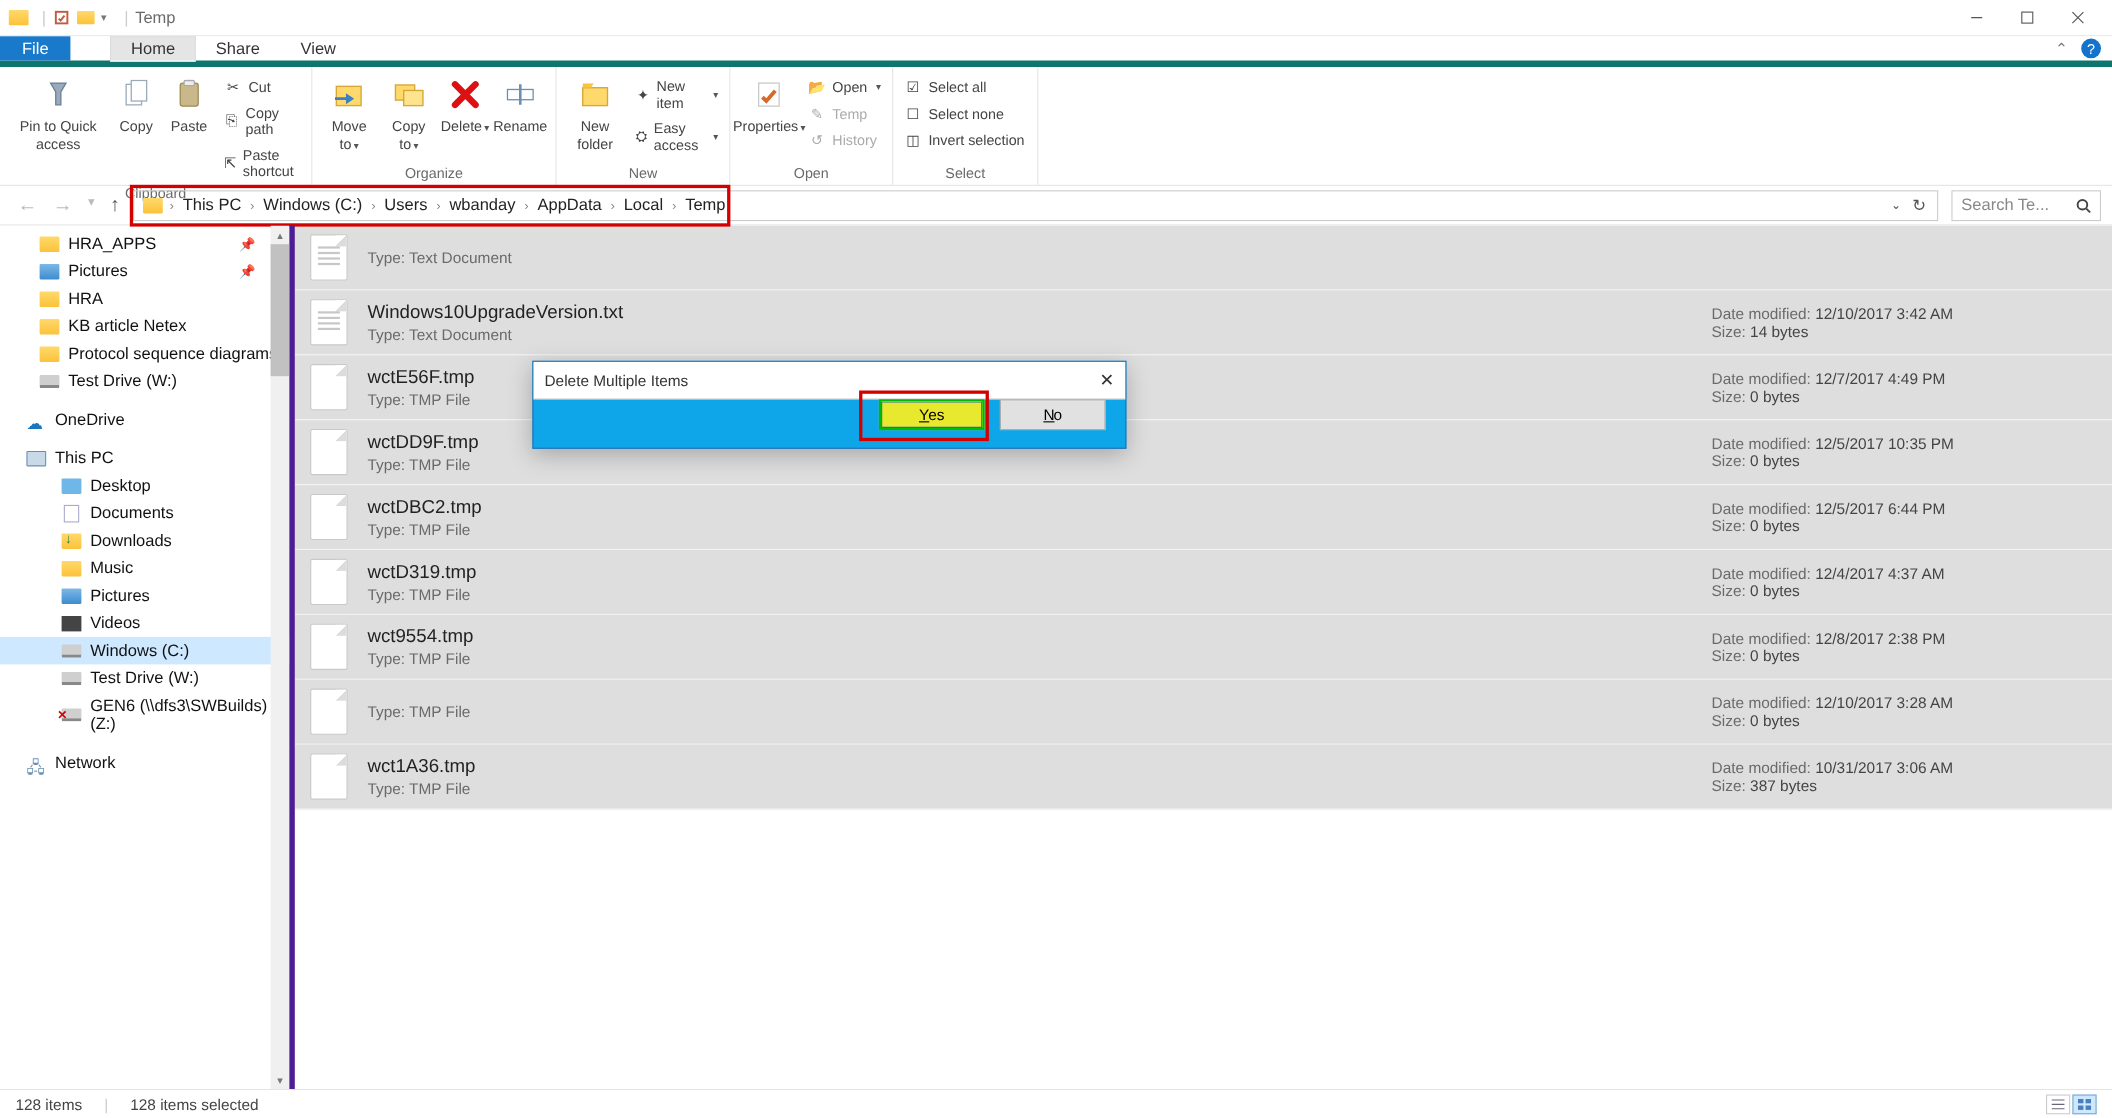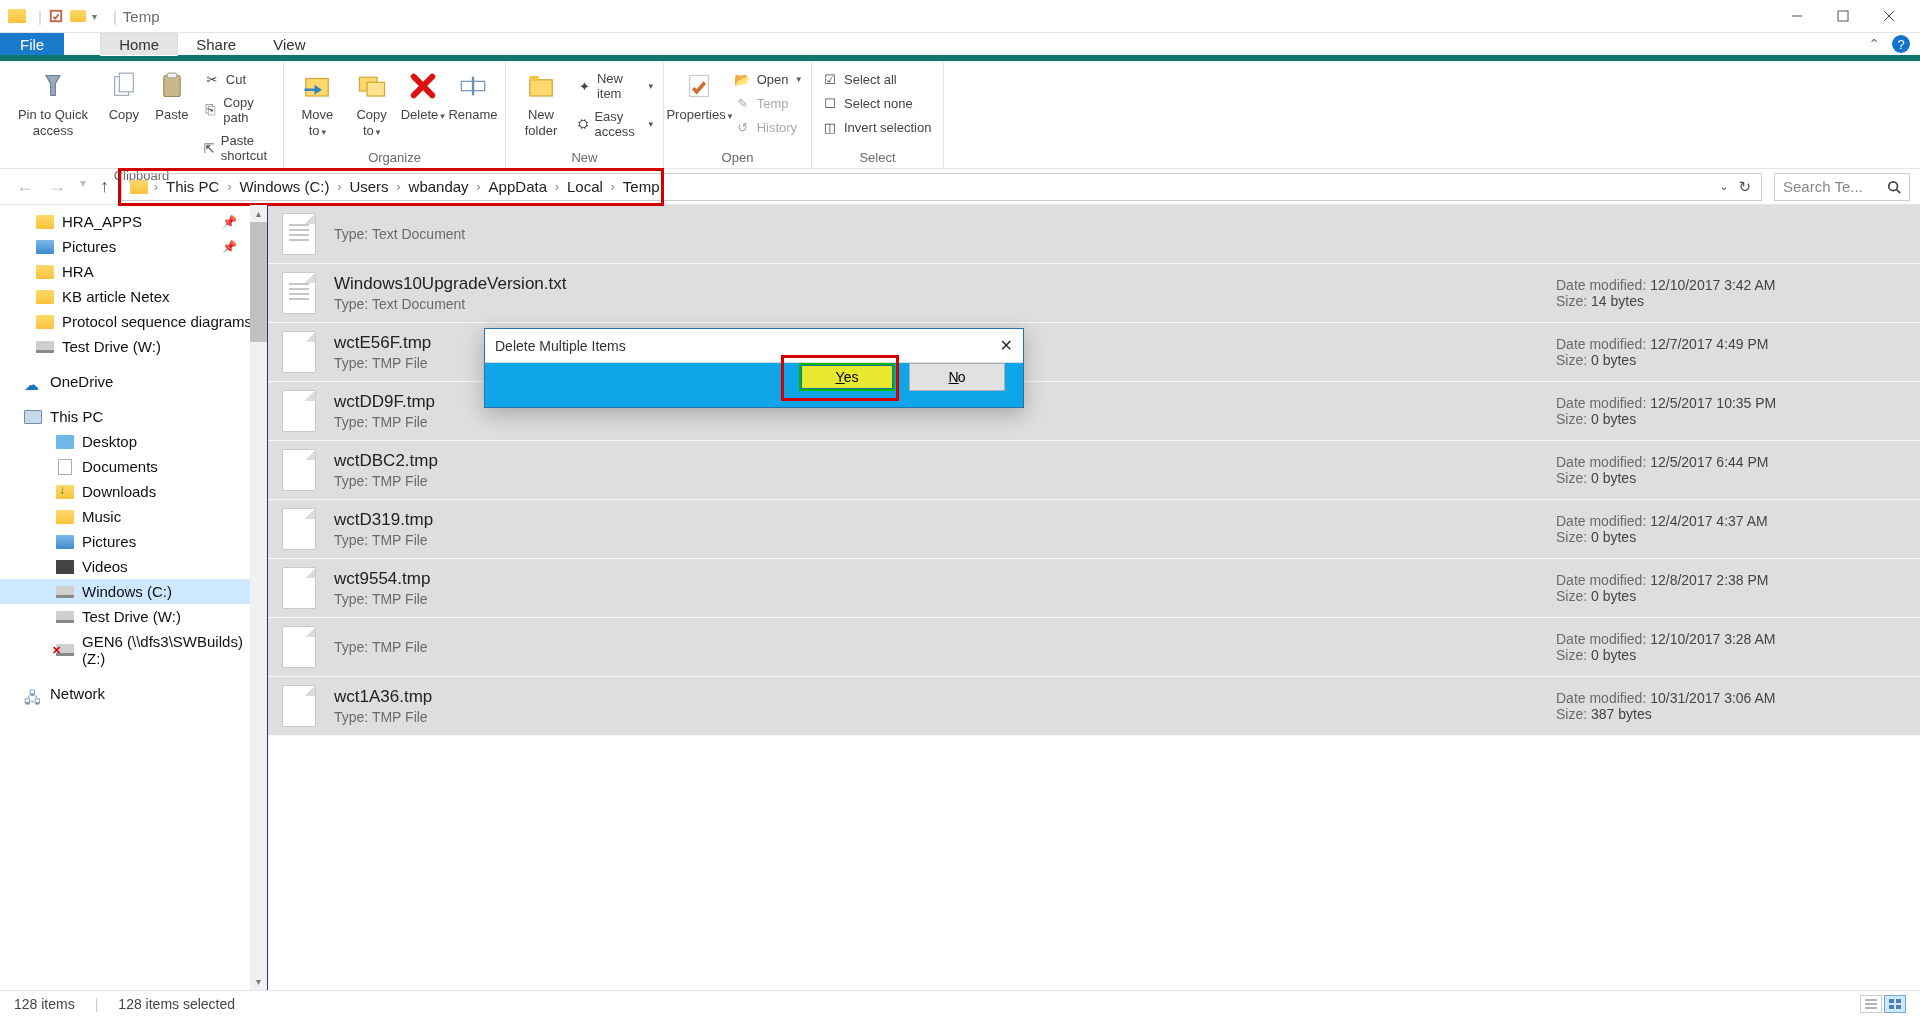--- a/index.html
+++ b/index.html
@@ -47,21 +47,21 @@
 .addr .redbox { position: absolute; left: -4px; top: -6px; height: 38px; width: 546px; border: 3px solid #d40000; pointer-events: none; }
 .addr .part { display: flex; align-items: center; padding: 0 6px; color: #222; }
 .addr .chev { color: #888; font-size: 12px; padding: 0 2px; }
 .addr .folder-i { width: 18px; height: 14px; background: linear-gradient(#ffd96b,#fcc23a); border-radius: 1px; margin: 0 4px; }
 .addr .trail { margin-left: auto; display: flex; align-items: center; gap: 10px; padding-right: 6px; color: #555; }
 .searchbox { width: 136px; height: 28px; border: 1px solid #ccc; display: flex; align-items: center; padding: 0 8px; color: #888; justify-content: space-between; }
 .searchbox svg { width: 14px; height: 14px; stroke: #444; fill: none; stroke-width: 2; }
 
 
 .main { display: flex; height: calc(1016px - 33px - 28px - 108px - 36px - 26px); }
-.tree { width: 268px; border-right: 1px solid #4c1d95; overflow: hidden; padding-top: 4px; position: relative; }
+.tree { width: 268px; border-right: 5px solid #4c1d95; overflow: hidden; padding-top: 4px; position: relative; }
 .tree .scroll { position: absolute; right: 0; top: 0; bottom: 0; width: 17px; background: #f0f0f0; display: flex; flex-direction: column; }
 .tree .scroll .arrow { height: 17px; display: flex; align-items: center; justify-content: center; color: #777; font-size: 10px; }
 .tree .scroll .thumb { margin-top: 0; height: 120px; background: #c1c1c1; width: 100%; }
 .tree-item { display: flex; align-items: center; padding: 4px 8px 4px 36px; gap: 8px; color: #111; font-size: 15px; }
 .tree-item.lvl1 { padding-left: 56px; }
 .tree-item.selected { background: #cde8ff; }
 .tree-item .pin { margin-left: auto; margin-right: 22px; color: #888; font-size: 12px; }
 .tree-item .ti { width: 18px; height: 16px; display: flex; align-items: center; justify-content: center; }
 .folder-y { width: 18px; height: 14px; background: linear-gradient(#ffd96b,#fcc23a); border-radius: 1px; }
 .pic-ico { width: 18px; height: 14px; background: linear-gradient(#7db8e8,#3d8cce); border-radius: 1px; }

